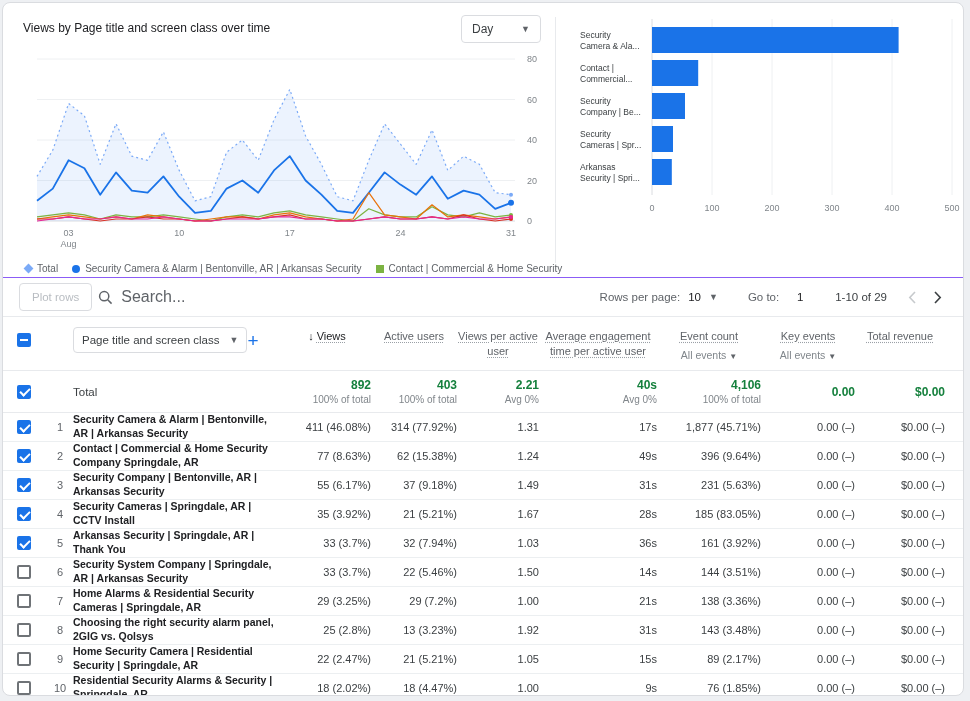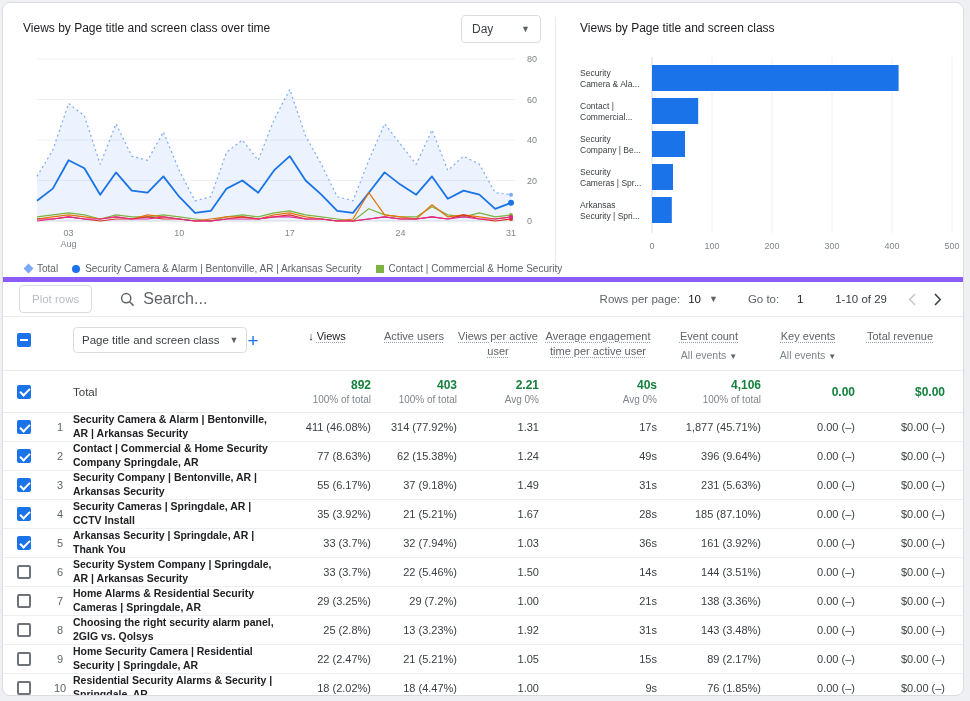--- a/index.html
+++ b/index.html
@@ -17,21 +17,21 @@
   .day-select{display:flex;align-items:center;justify-content:space-between;gap:14px;border:1px solid #dadce0;border-radius:4px;padding:6px 10px;font-size:12px;color:#3c4043;min-width:80px;cursor:pointer;background:#fff}
   .caret{font-size:9px;color:#5f6368;line-height:1}
   .legend{display:flex;gap:14px;align-items:center;padding:2px 0 0 2px;font-size:10px;color:#5f6368;white-space:nowrap;overflow:hidden;width:540px}
   .lg-item{display:flex;align-items:center;gap:5px;flex:none}
   .lg-marker{width:8px;height:8px;display:inline-block;flex:none}
   .lg-marker.circle{border-radius:50%}
   .lg-marker.diamond{width:7px;height:7px;transform:rotate(45deg)}
   svg text{font-family:"Liberation Sans",sans-serif}
 
   
-  .toolbar{height:40px;flex:none;display:flex;align-items:center;gap:28px;padding:0 16px;border-top:5px solid #8b5cf6;border-bottom:1px solid #e8eaed}
+  .toolbar{height:40px;flex:none;display:flex;align-items:center;gap:6px;padding:0 16px;border-top:1px solid #8b5cf6;border-bottom:1px solid #e8eaed}
   .plot-rows{border:1px solid #dadce0;border-radius:4px;color:#b9bdc2;font-size:11.5px;padding:7px 12px;background:#fff;cursor:default}
   .search{display:flex;align-items:center;gap:8px}
   .search input{border:none;outline:none;font-size:16px;color:#3c4043;width:180px;background:transparent}
   .search input::placeholder{color:#5f6368}
   .tb-right{margin-left:auto;display:flex;align-items:center;gap:8px;font-size:11.5px;color:#5f6368}
   .rpp-value{color:#202124;display:flex;align-items:center;gap:8px;margin-right:22px;cursor:pointer}
   .goto-input{width:26px;border:none;outline:none;font-size:11.5px;color:#202124;text-align:center;margin-right:14px}
   .range{color:#3c4043;margin-right:8px}
   .pg-btn{color:#3c4043;padding:2px 5px;display:flex;align-items:center;cursor:pointer}
   .pg-btn.disabled{color:#c7cacd;cursor:default}
@@ -125,23 +125,20 @@
             <span class="lg-label">Security Camera &amp; Alarm | Bentonville, AR | Arkansas Security</span>
           </span>
           <span class="lg-item">
             <span class="lg-marker square" style="background: rgb(124, 179, 66);"></span>
             <span class="lg-label">Contact | Commercial &amp; Home Security Company Springda</span>
           </span>
         </div>
     </div>
     <div class="vdivider"></div>
     <div class="chart-right">
-      <div class="chart-head">
-        <div class="chart-title">Views by Page title and screen class</div>
-      </div>
       <svg width="385" height="205" viewBox="0 0 385 205">
           <line x1="72" y1="4" x2="72" y2="180" stroke="#dadce0"></line>
           <text x="72" y="196" font-size="9" fill="#80868b" text-anchor="middle">0</text>
           <line x1="132" y1="4" x2="132" y2="180" stroke="#eef0f2"></line>
           <text x="132" y="196" font-size="9" fill="#80868b" text-anchor="middle">100</text>
           <line x1="192" y1="4" x2="192" y2="180" stroke="#eef0f2"></line>
           <text x="192" y="196" font-size="9" fill="#80868b" text-anchor="middle">200</text>
           <line x1="252" y1="4" x2="252" y2="180" stroke="#eef0f2"></line>
           <text x="252" y="196" font-size="9" fill="#80868b" text-anchor="middle">300</text>
           <line x1="312" y1="4" x2="312" y2="180" stroke="#eef0f2"></line>
@@ -301,21 +298,21 @@
       <div class="grid-cols trow">
         <div class="cb-cell">
           <span class="cb on"></span>
         </div>
         <div class="row-index">4</div>
         <div class="row-title">Security Cameras | Springdale, AR | CCTV Install</div>
         <div class="cell">35 (3.92%)</div>
         <div class="cell">21 (5.21%)</div>
         <div class="cell">1.67</div>
         <div class="cell">28s</div>
-        <div class="cell">185 (87.10%)</div>
+        <div class="cell">185 (83.05%)</div>
         <div class="cell">0.00 (–)</div>
         <div class="cell">$0.00 (–)</div>
       </div>
       <div class="grid-cols trow">
         <div class="cb-cell">
           <span class="cb on"></span>
         </div>
         <div class="row-index">5</div>
         <div class="row-title">Arkansas Security | Springdale, AR | Thank You</div>
         <div class="cell">33 (3.7%)</div>

